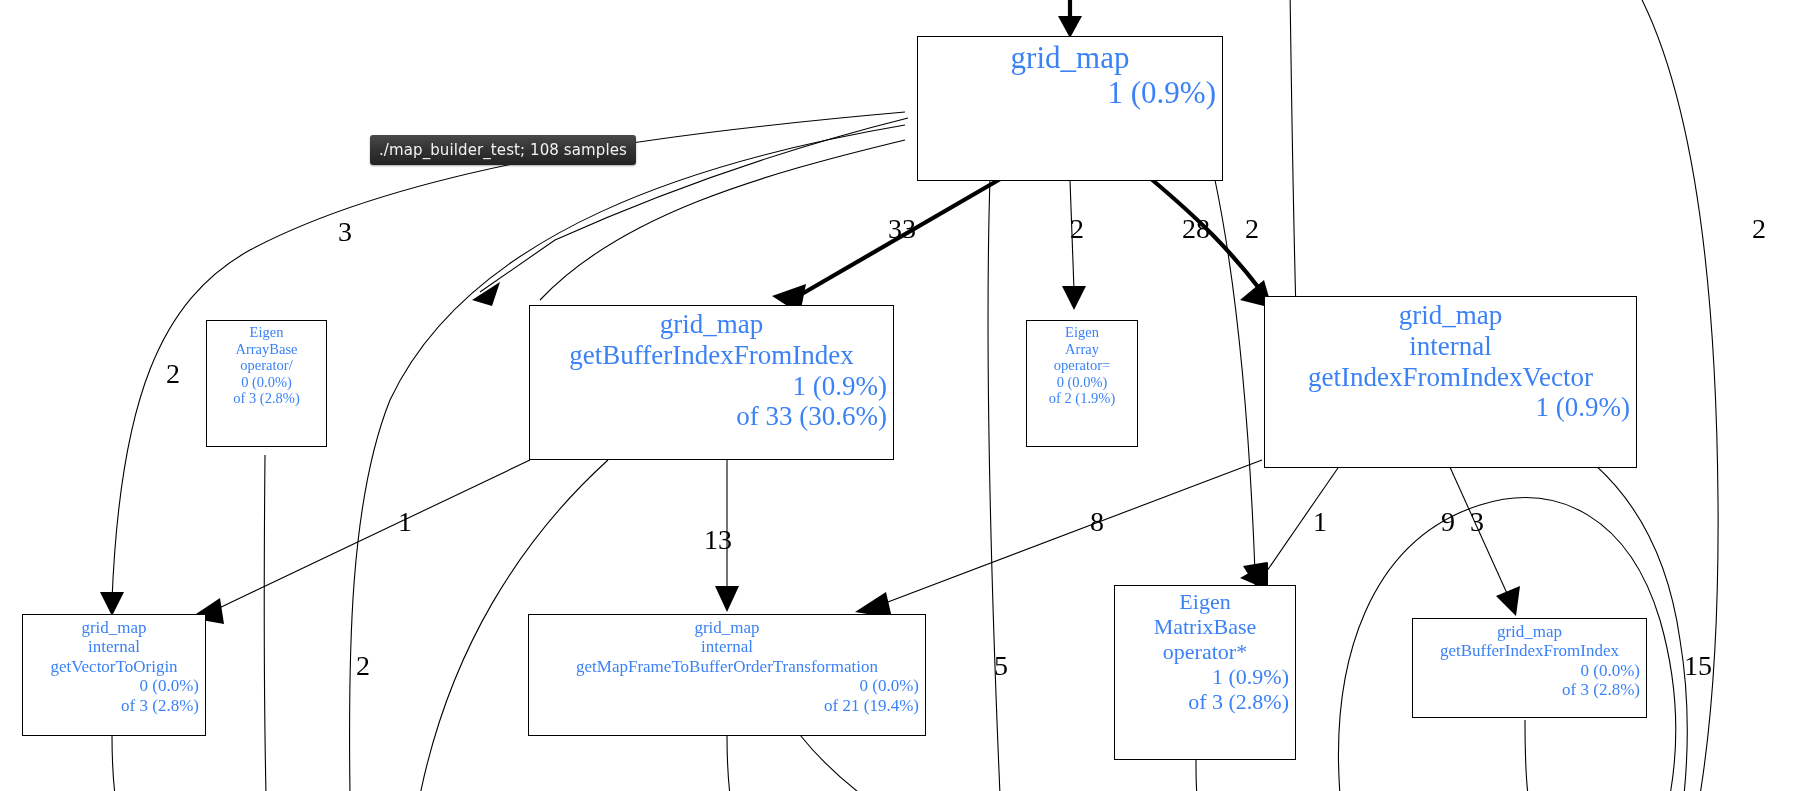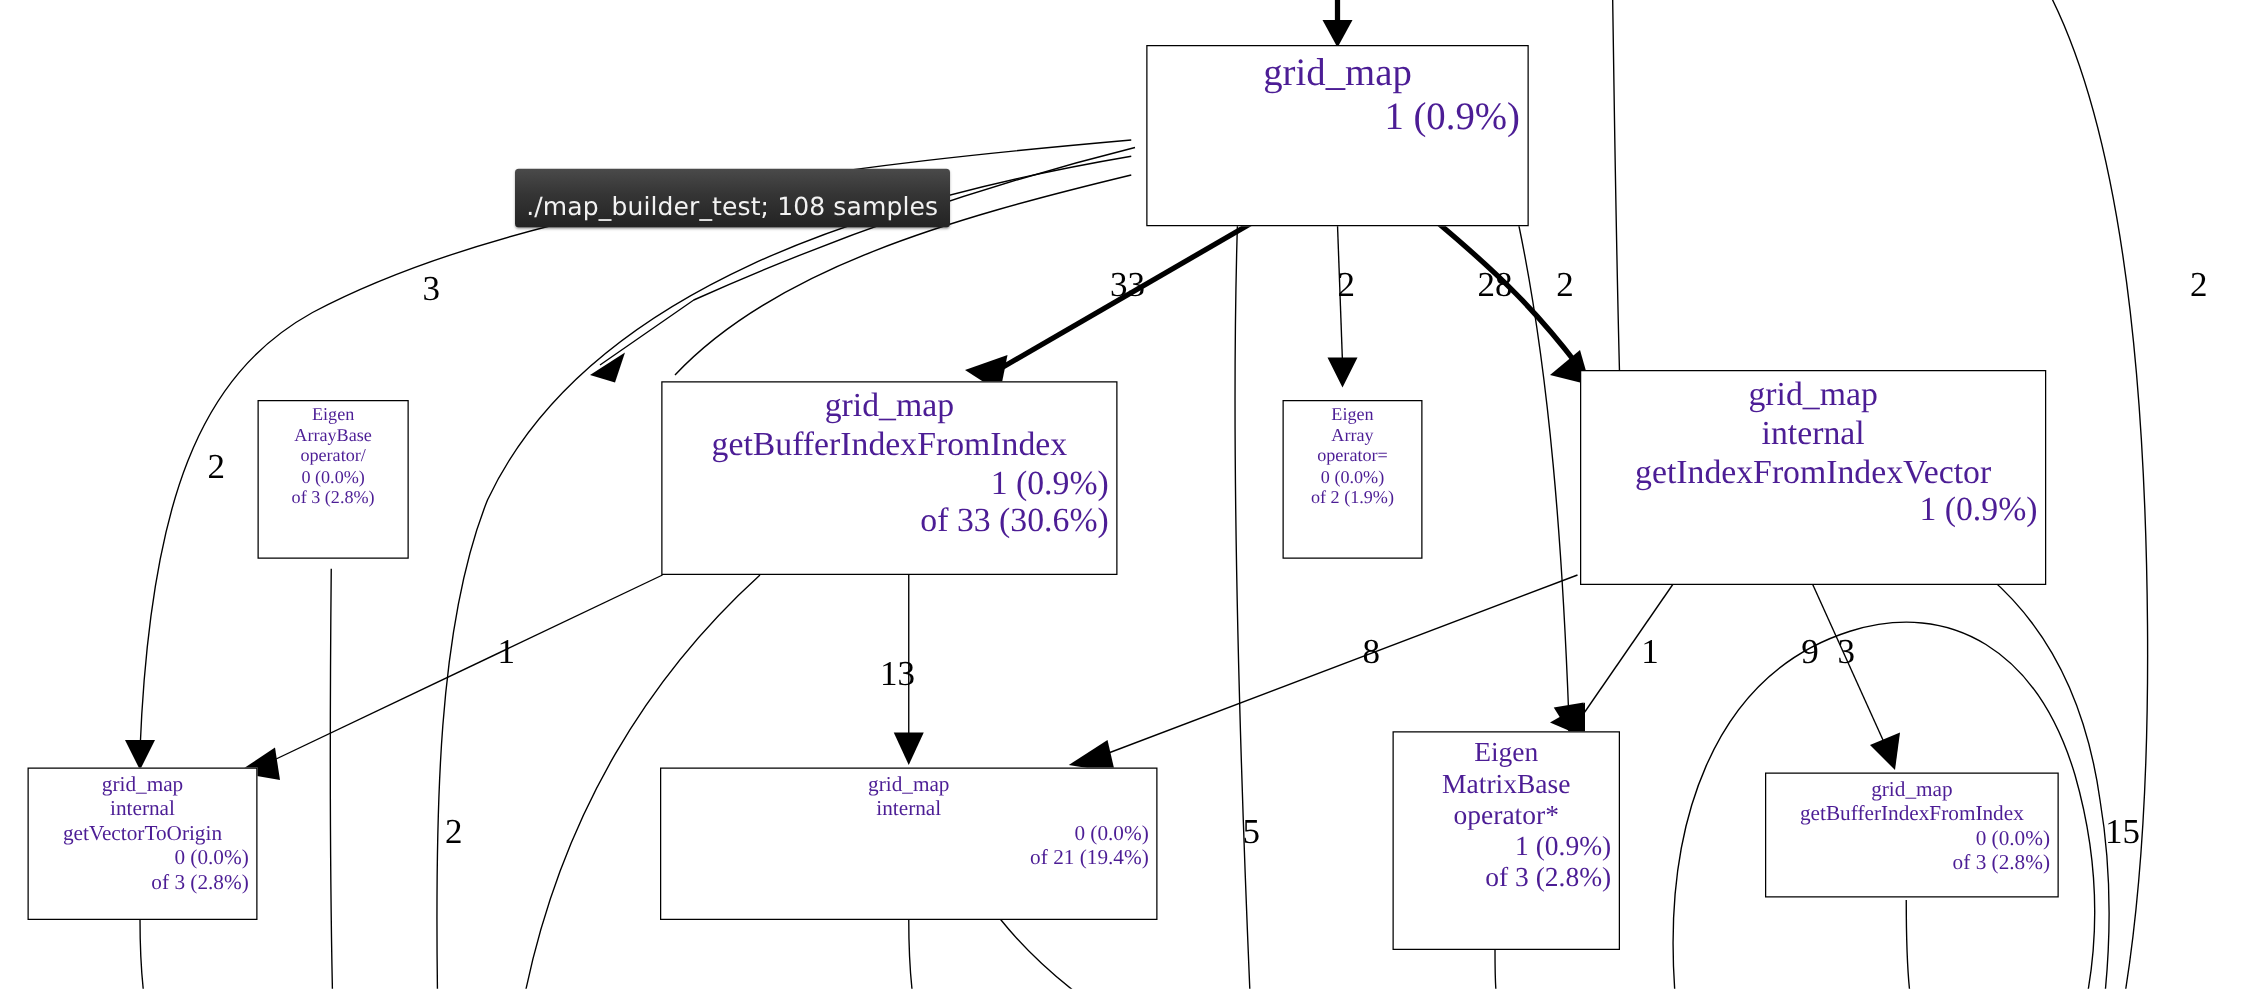--- a/index.html
+++ b/index.html
@@ -42,21 +42,21 @@
     stroke: none;
   }
 
   
   .node-box {
     position: absolute;
     box-sizing: border-box;
     border: 1.4px solid #000000;
     background: #ffffff;
     text-align: right;
-    color: #4c1d95;
+    color: #3b82f6;
     line-height: 1.14;
     padding: 3px 6px 3px 6px;
     overflow: visible;
     white-space: nowrap;
   }
   .node-box .nl {
     display: block;
   }
   .node-box.centered .nl.center {
     text-align: center;
@@ -77,28 +77,27 @@
     line-height: 1;
     white-space: nowrap;
   }
 
   
   .cluster-tip {
     position: absolute;
     background: linear-gradient(180deg, #4a4a4a 0%, #343434 45%, #232323 100%);
     color: #f2f2f2;
     font-family: "DejaVu Sans", "Liberation Sans", sans-serif;
-    font-size: 20px;
+    font-size: 15px;
     line-height: 1;
-    padding: 20px 9px 7px 9px;
+    padding: 8px 9px 7px 9px;
     border-radius: 3px;
     white-space: nowrap;
     box-shadow: 0 1px 2px rgba(0,0,0,0.35);
     letter-spacing: 0.1px;
-    margin-left: 42px;
   }
 </style>
 </head>
 <body>
 
 <div id="graph-root">
 
   <svg class="graph-canvas" viewBox="0 0 1796 791">
 
     <g>
@@ -252,20 +251,21 @@
     <span class="nl center">grid_map</span>
     <span class="nl center">internal</span>
     <span class="nl center">getVectorToOrigin</span>
     <span class="nl">0 (0.0%)</span>
     <span class="nl">of 3 (2.8%)</span>
   </div>
 
   <div class="node-box centered sz-sm" style="left:528px; top:614px; width:398px; height:122px;">
     <span class="nl center">grid_map</span>
     <span class="nl center">internal</span>
+    <span class="nl center">getMapFrameToBufferOrderTransformation</span>
     <span class="nl">0 (0.0%)</span>
     <span class="nl">of 21 (19.4%)</span>
   </div>
 
   <div class="node-box centered sz-md" style="left:1114px; top:585px; width:182px; height:175px;">
     <span class="nl center">Eigen</span>
     <span class="nl center">MatrixBase</span>
     <span class="nl center">operator*</span>
     <span class="nl">1 (0.9%)</span>
     <span class="nl">of 3 (2.8%)</span>

